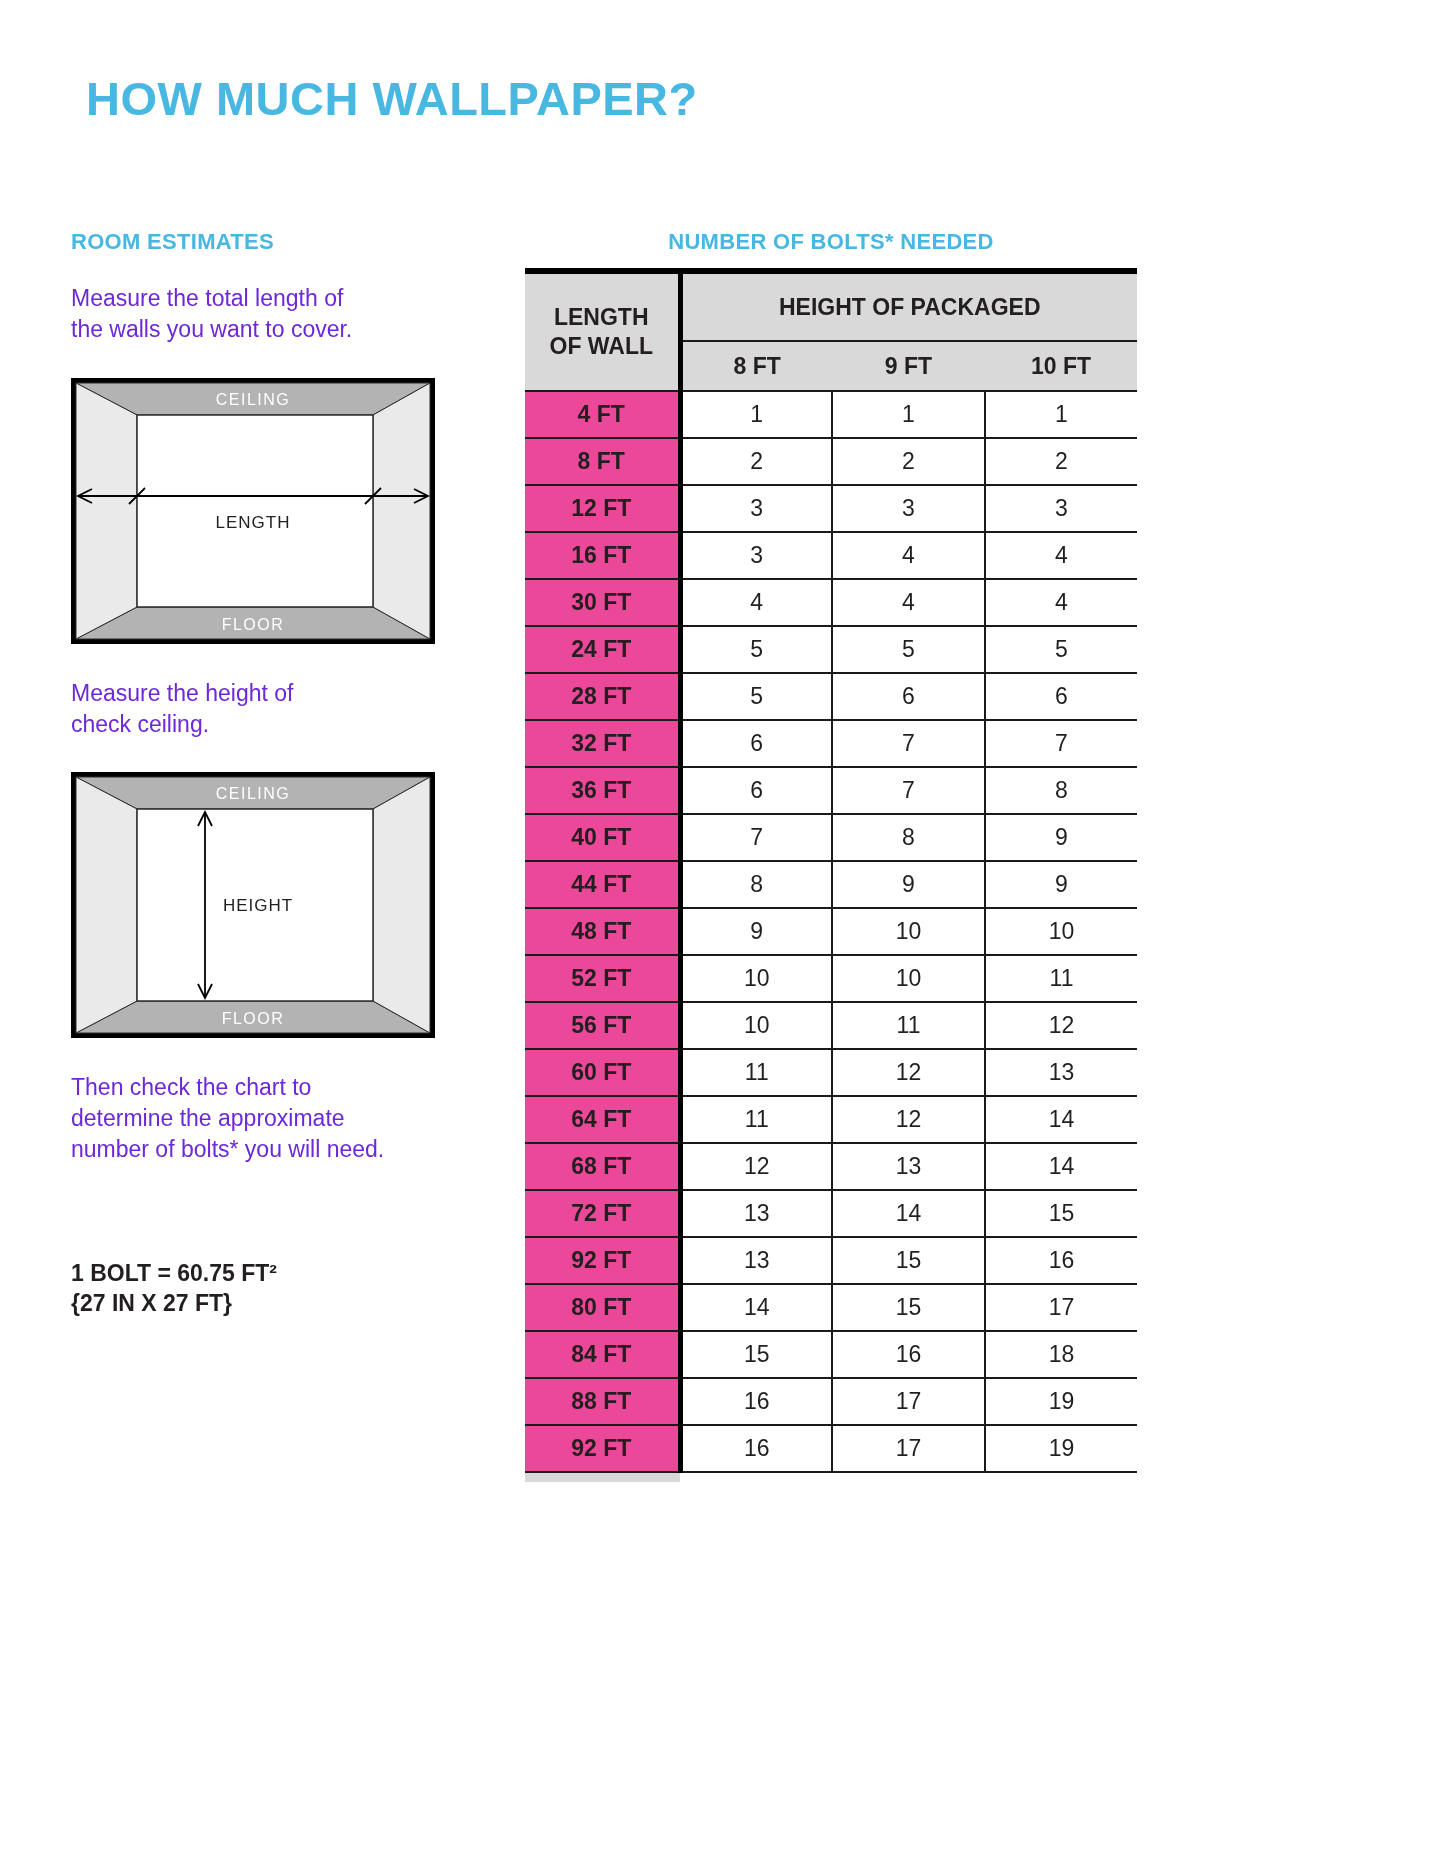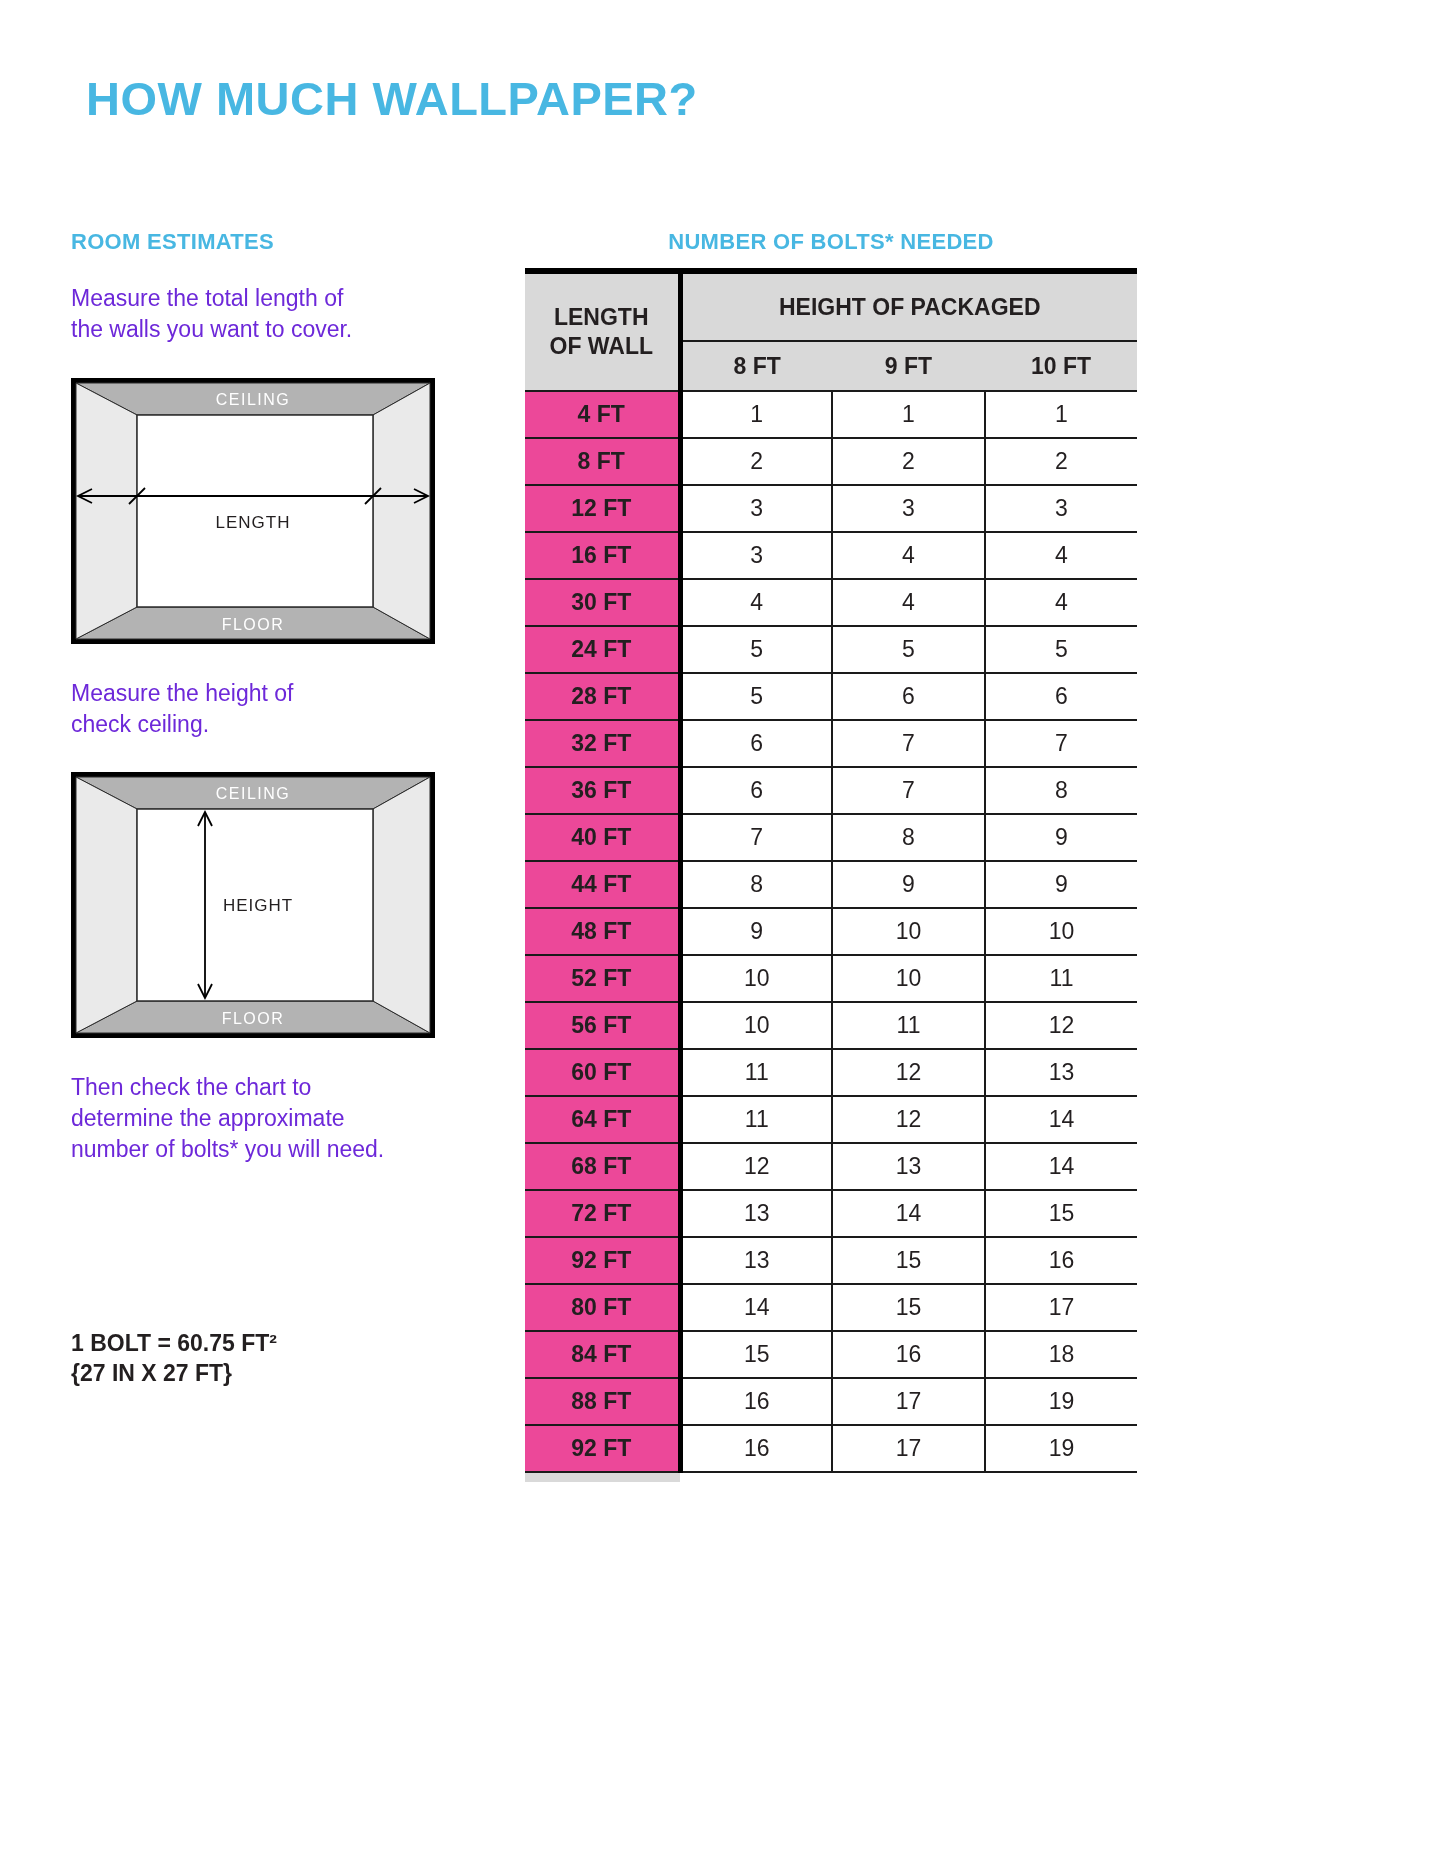--- a/index.html
+++ b/index.html
@@ -32,21 +32,21 @@
   .step3 { left: 71px; top: 1072px; }
   .diagram { position: absolute; }
   .diagram-length { left: 71px; top: 378px; }
   .diagram-height { left: 71px; top: 772px; }
   svg text { font-family: "Liberation Sans", sans-serif; }
   .band-label { fill: #ffffff; font-size: 16px; letter-spacing: 1.5px; }
   .dim-label { fill: #231f20; font-size: 17px; letter-spacing: 1px; }
   .note { position: absolute; margin: 0; font-size: 23px; font-weight: bold; line-height: 30px; color: #231f20; }
   .footnote { left: 71px; top: 1245px; }
   .footnote .indent { padding-left: 20px; }
-  .bolt-size { left: 71px; top: 1328px; }
+  .bolt-size { left: 71px; top: 1258px; }
   .table-wrap { position: absolute; left: 525px; top: 268px; width: 613px; }
   table.bolts {
     border-collapse: collapse; width: 612px; table-layout: fixed;
     border-top: 6px solid #000000;
   }
   .bolts th, .bolts td {
     padding: 0; text-align: center; vertical-align: middle;
     font-size: 23px; color: #231f20;
   }
   .len-header {

